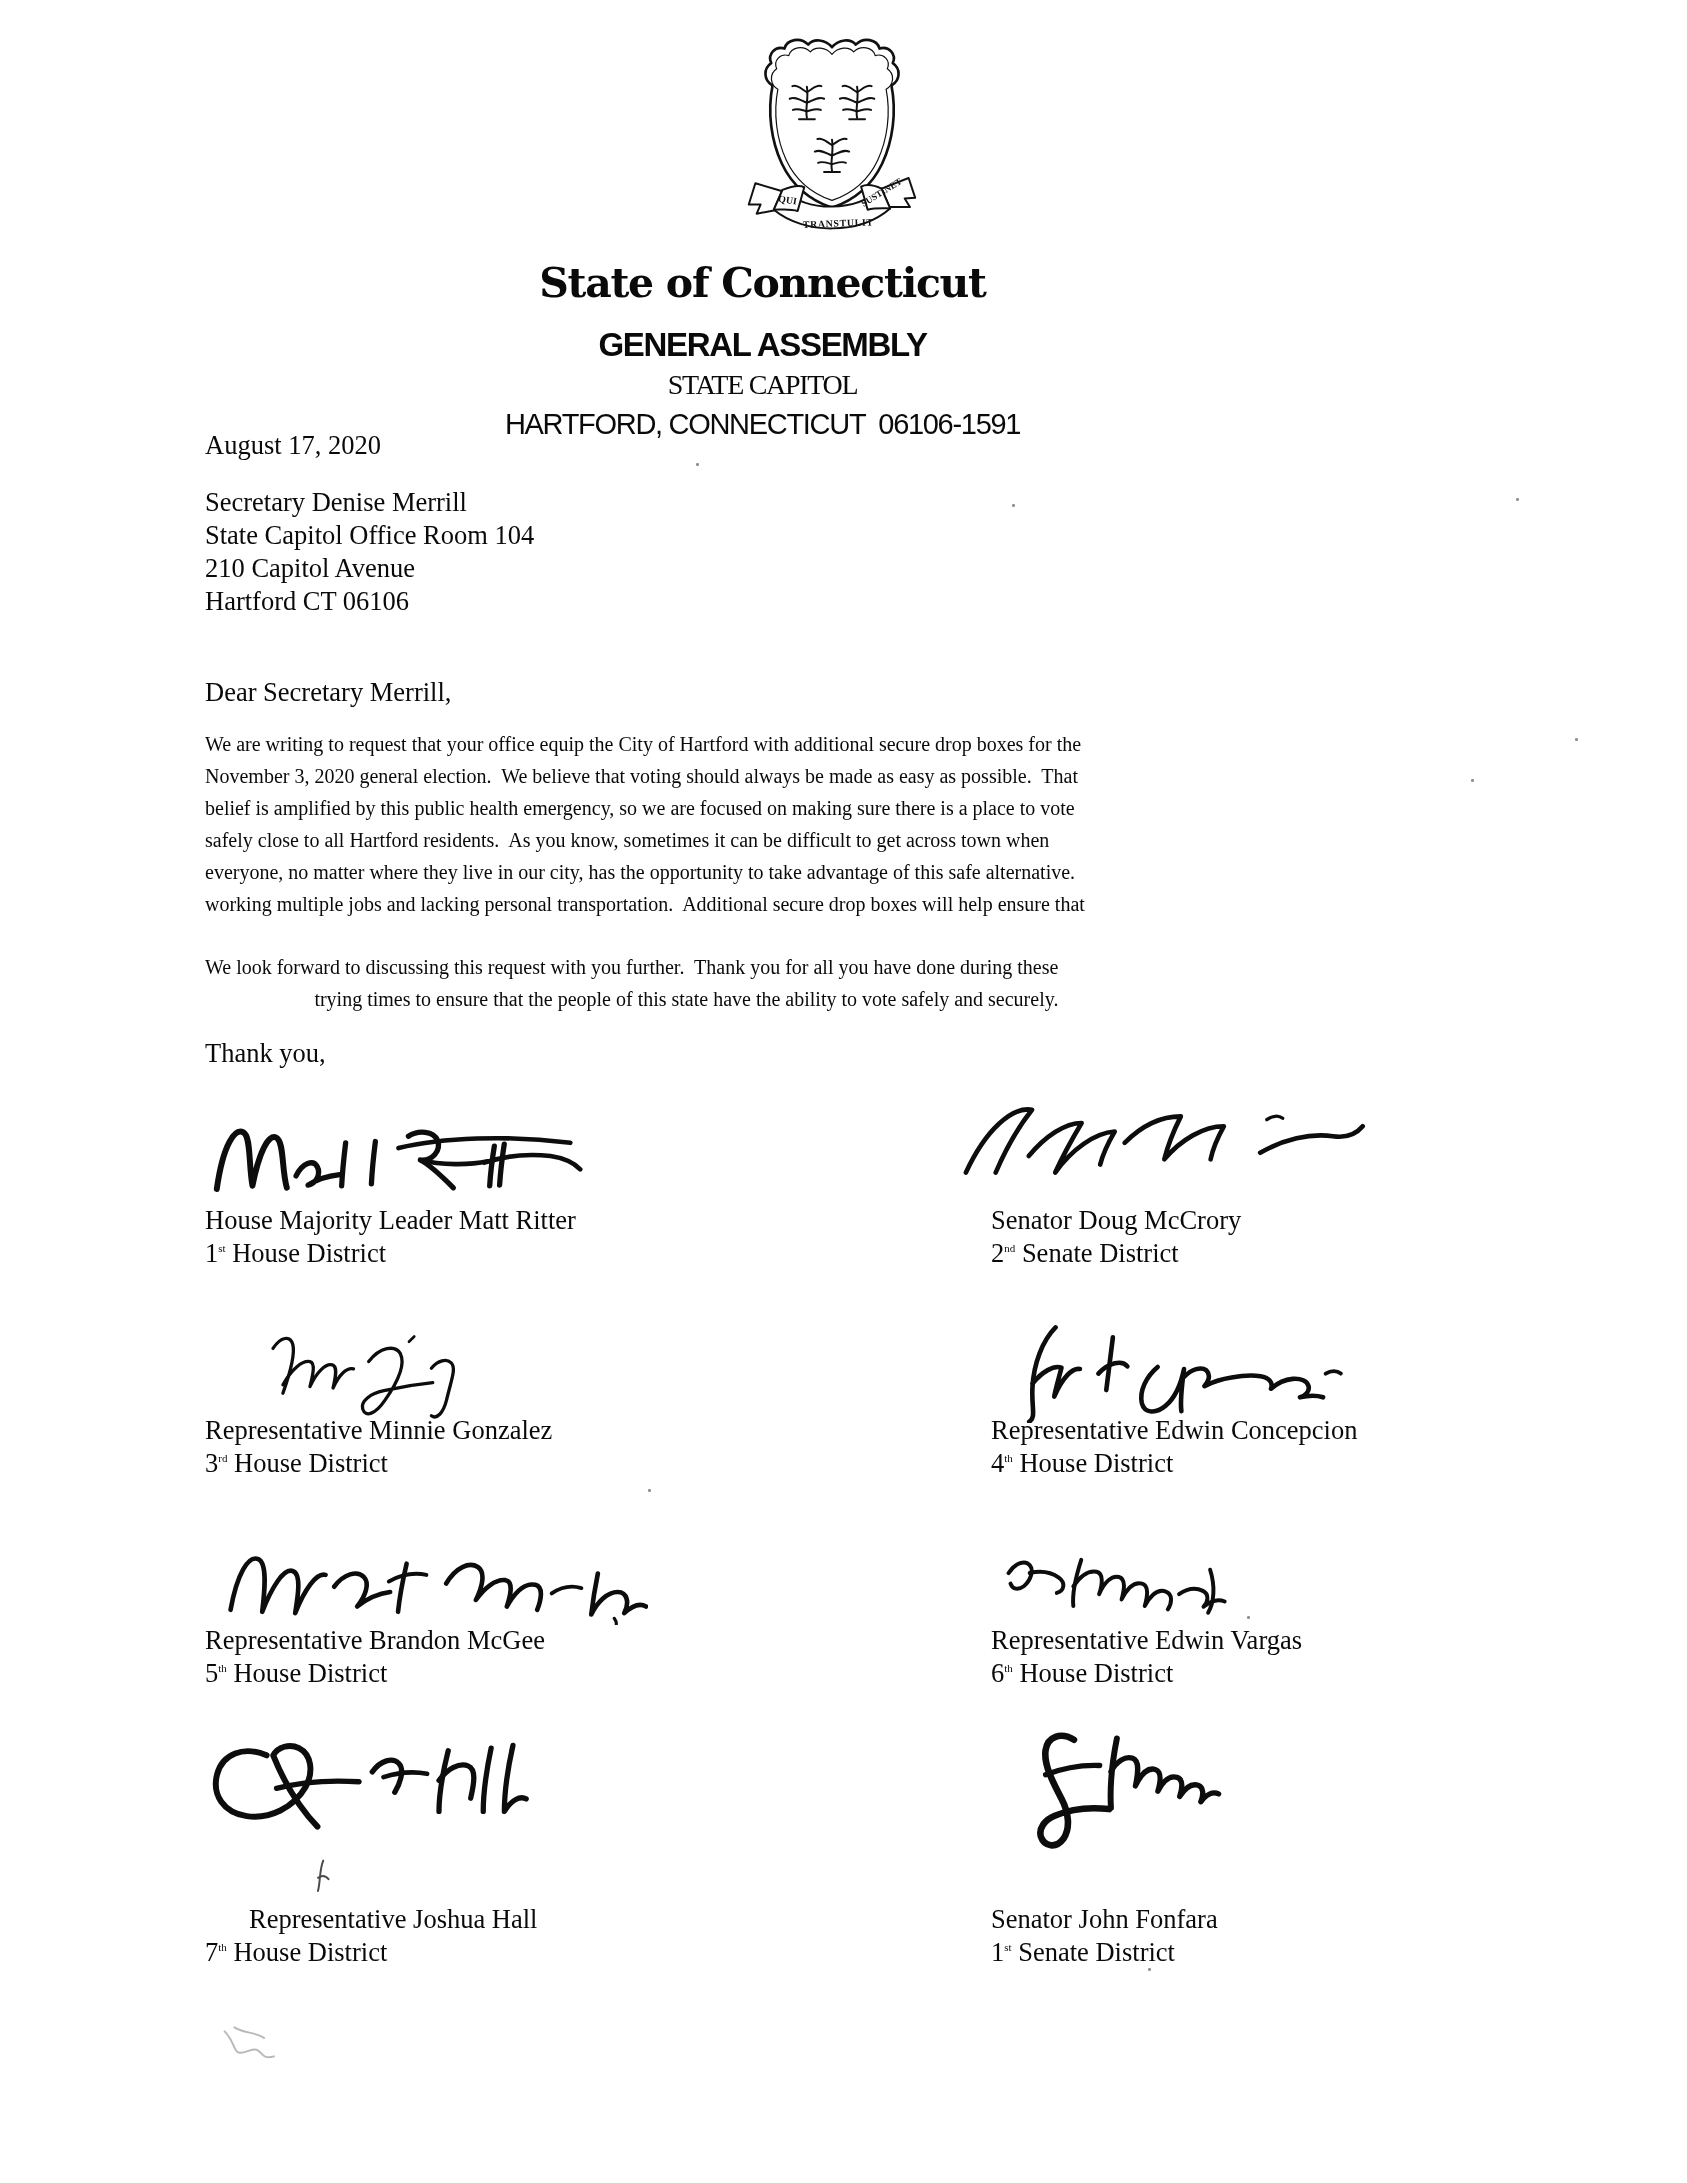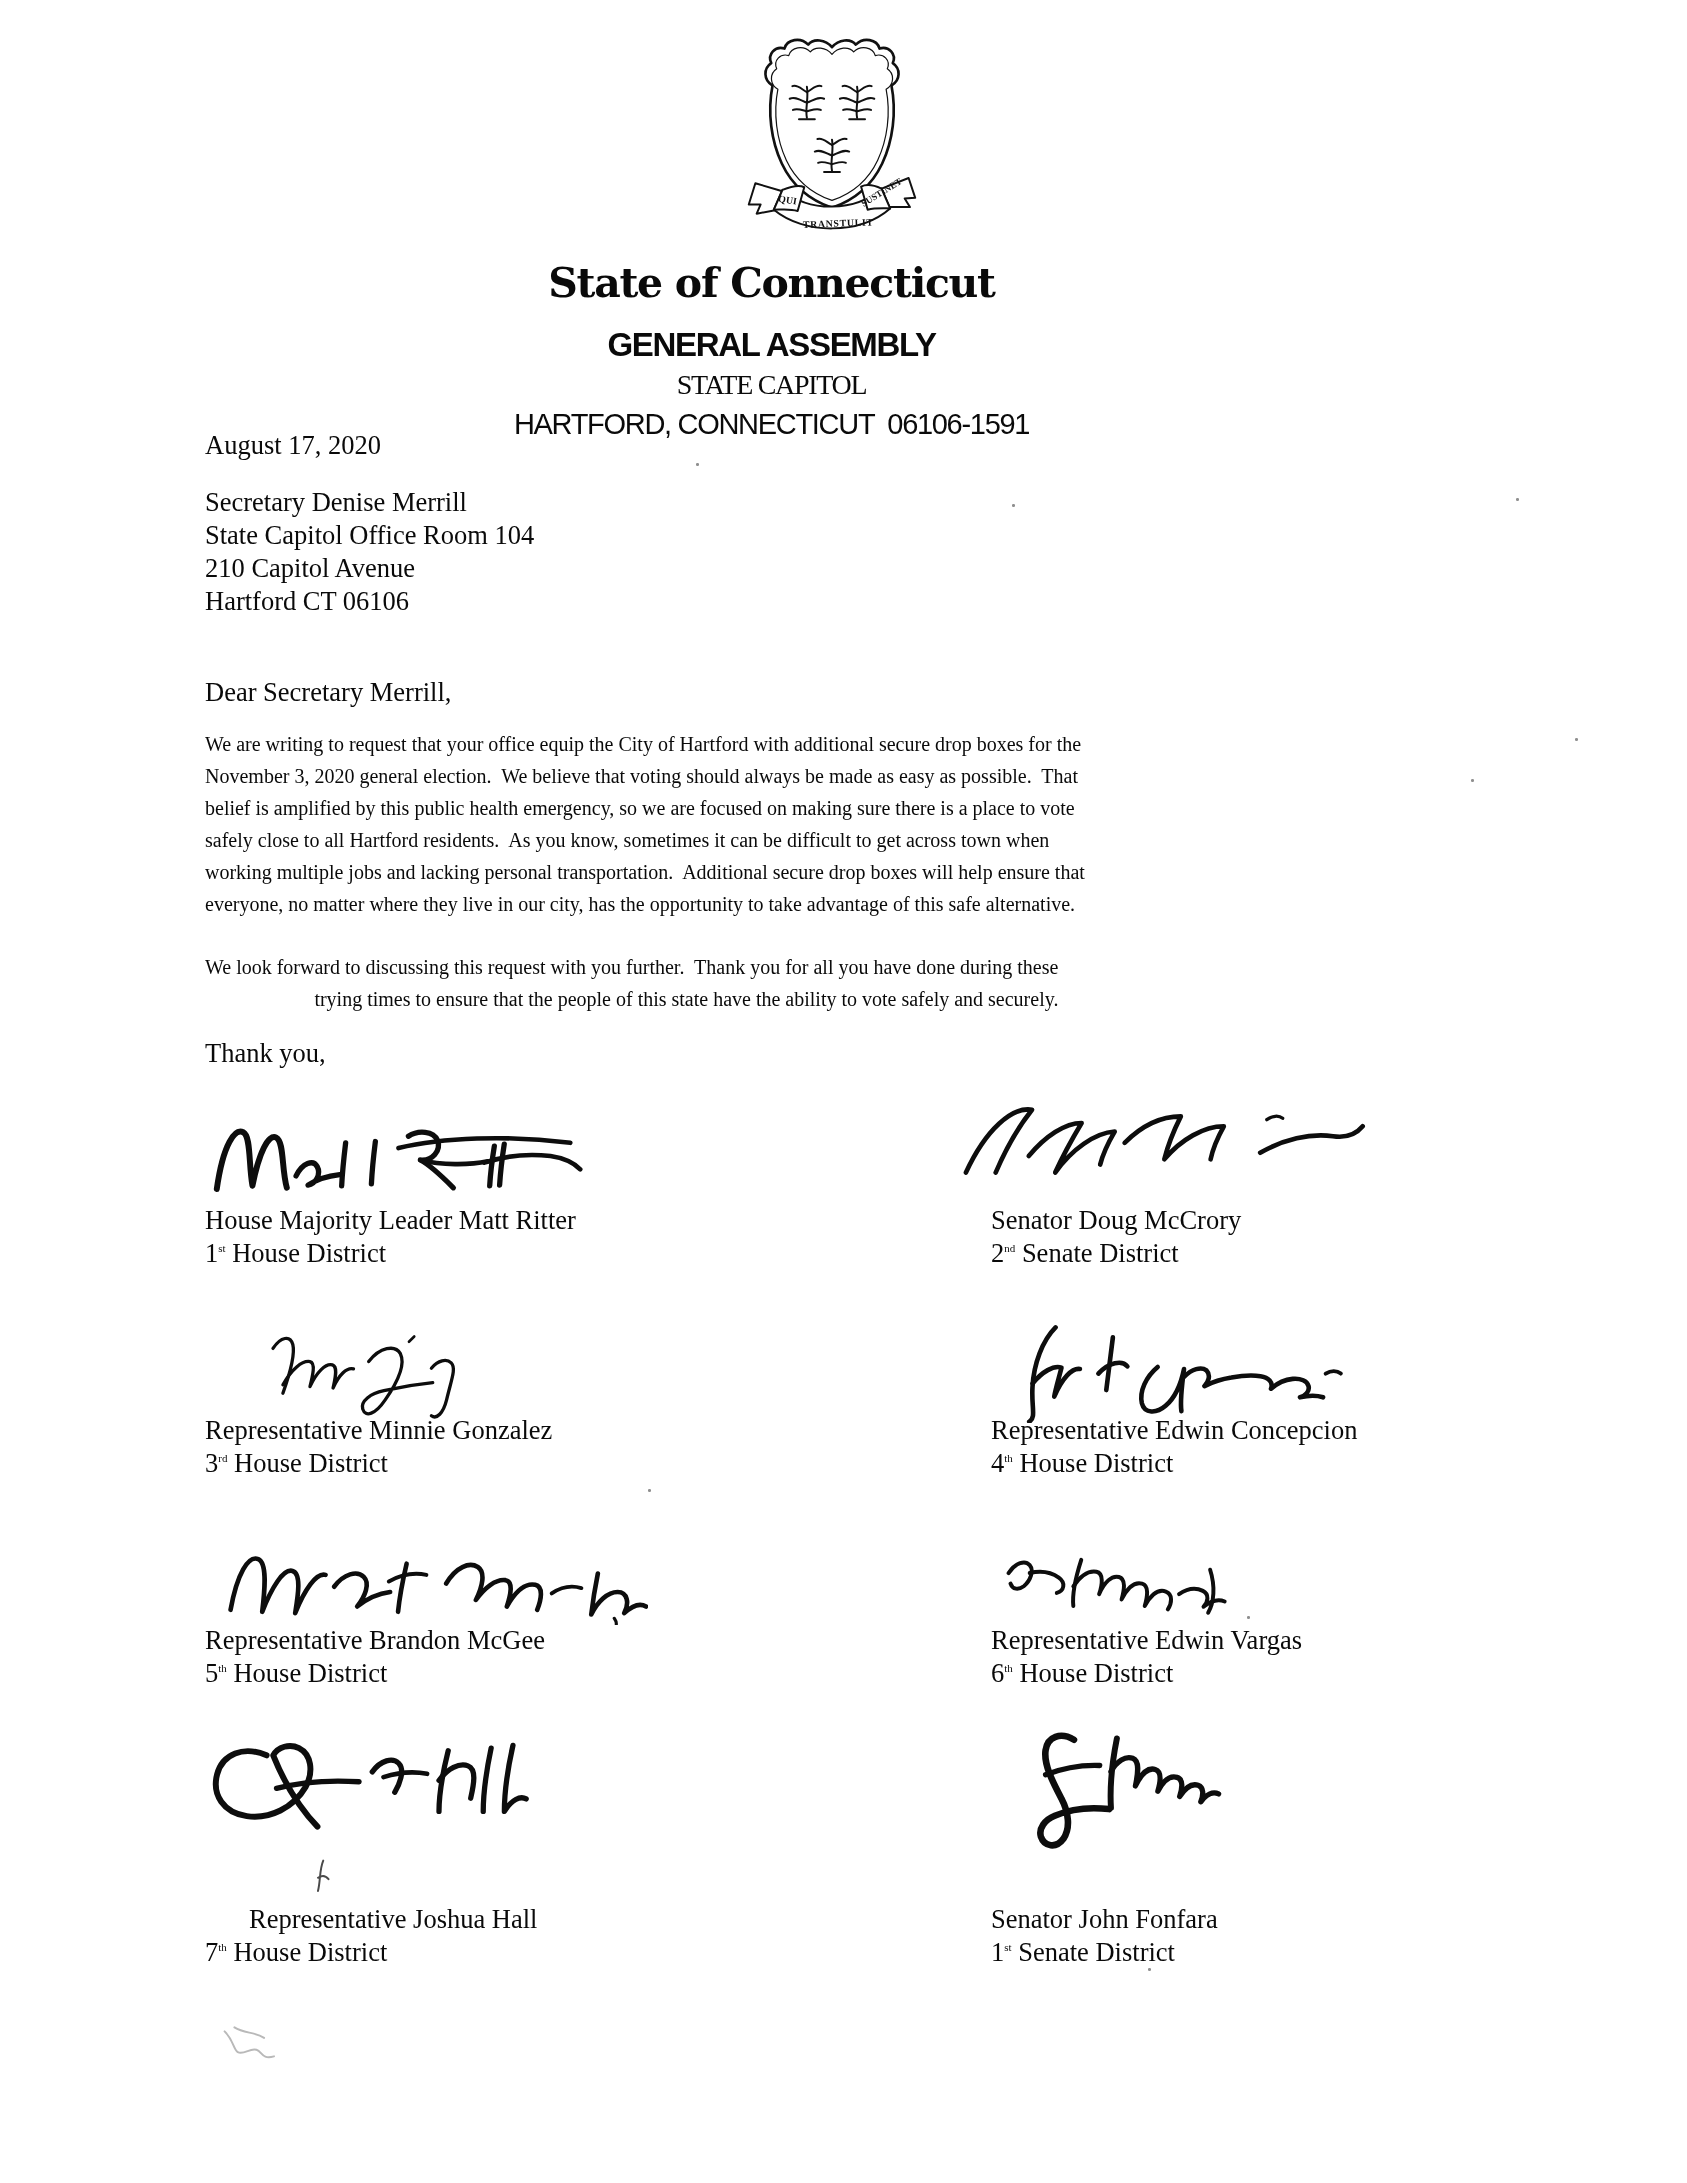--- a/index.html
+++ b/index.html
@@ -3,21 +3,21 @@
 <meta charset="utf-8">
 <style>
   html,body{margin:0;padding:0;background:#e8e8e8;}
   .page{
     position:relative;width:1687px;height:2183px;background:#ffffff;
     font-family:"Liberation Serif",serif;color:#0a0a0a;overflow:hidden;
   }
   .abs{position:absolute;}
   .line{white-space:pre;}
   
-  .lh{position:absolute;left:16px;width:1511px;text-align:center;}
+  .lh{position:absolute;left:7px;width:1511px;text-align:center;}
   .lh-state{
     top:259px;font-family:"DejaVu Serif",serif;font-weight:bold;
     font-size:41px;letter-spacing:-1.3px;
   }
   .lh-assembly{
     top:326px;font-family:"Liberation Sans",sans-serif;font-weight:bold;
     font-size:33px;letter-spacing:-1.3px;
   }
   .lh-capitol{
     top:369px;font-family:Liberation Serif, serif;
@@ -112,22 +112,22 @@
     <div class="line">Hartford CT 06106</div>
   </div>
 
   <div class="abs txt line" style="left:205px;top:676px;">Dear Secretary Merrill,</div>
 
   <div class="abs body-txt" style="left:205px;top:728px;">
     <div class="line">We are writing to request that your office equip the City of Hartford with additional secure drop boxes for the</div>
     <div class="line">November 3, 2020 general election.  We believe that voting should always be made as easy as possible.  That</div>
     <div class="line">belief is amplified by this public health emergency, so we are focused on making sure there is a place to vote</div>
     <div class="line">safely close to all Hartford residents.  As you know, sometimes it can be difficult to get across town when</div>
+    <div class="line">everyone, no matter where they live in our city, has the opportunity to take advantage of this safe alternative.</div>
     <div class="line">working multiple jobs and lacking personal transportation.  Additional secure drop boxes will help ensure that</div>
-    <div class="line">everyone, no matter where they live in our city, has the opportunity to take advantage of this safe alternative.</div>
   </div>
 
   <div class="abs body-txt" style="left:205px;top:951px;text-align:right;">
     <div class="line">We look forward to discussing this request with you further.  Thank you for all you have done during these</div>
     <div class="line">trying times to ensure that the people of this state have the ability to vote safely and securely.</div>
   </div>
 
   <div class="abs txt line" style="left:205px;top:1037px;">Thank you,</div>
 
   <svg class="sig-svg" style="left:210px;top:1123px;" width="377" height="76" viewBox="0 0 570 115">

